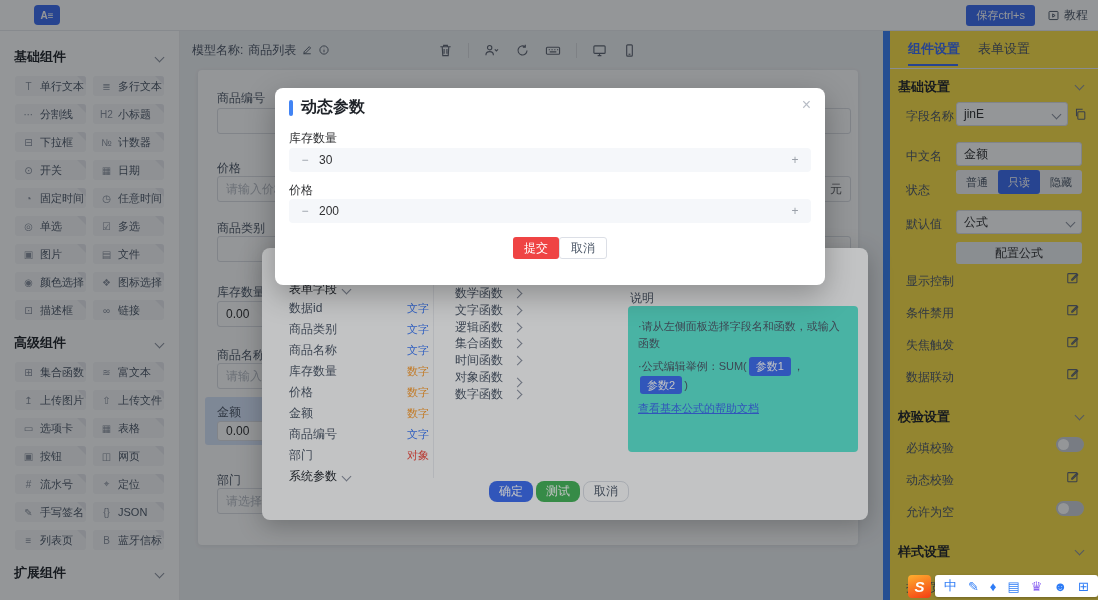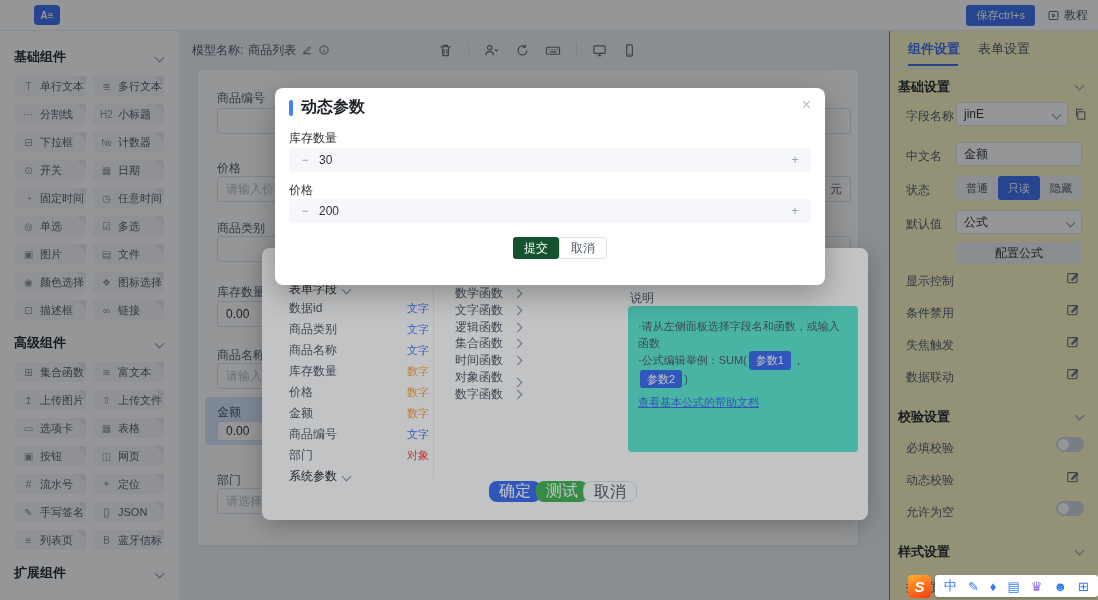--- a/index.html
+++ b/index.html
@@ -39,21 +39,21 @@
   .f-label{position:absolute;left:19px;color:#4e5969;}
   .f-input{position:absolute;left:19px;width:616px;height:24px;border:1px solid #dcdfe6;border-radius:3px;background:#fff;display:flex;align-items:center;padding:0 8px;color:#303133;}
   .ph{color:#b8bdc6;}
   .f-unit{margin-left:auto;color:#606266;}
   .spin{margin-left:auto;display:flex;flex-direction:column;gap:3px;border-left:1px solid #e6e8ec;padding-left:7px;height:100%;justify-content:center;}
   .spin .chev{width:5px;height:5px;}
   .sel-block{position:absolute;left:7px;width:648px;height:48px;background:#d9e6fd;border-radius:3px;}
   .mini-trash{color:#5f6673;}
   .trash-box{position:absolute;width:24px;height:22px;border:1px solid #dcdfe6;border-radius:3px;background:#fff;display:flex;align-items:center;justify-content:center;color:#5f6673;}
   
-  .rpanel{position:absolute;top:30px;right:0;width:208px;bottom:0;background:#fef9c3;border-left:1px solid #3b82f6;}
+  .rpanel{position:absolute;top:30px;right:0;width:208px;bottom:0;background:#fde047;border-left:7px solid #3b82f6;}
   .r-tab{position:absolute;top:10px;font-size:13px;color:#4e5969;cursor:pointer;}
   .r-tab.active{color:#3e6ef2;font-weight:bold;}
   .r-ul{position:absolute;left:18px;top:34px;width:50px;height:2px;background:#3e6ef2;}
   .r-line{position:absolute;left:0;right:0;top:38px;height:1px;background:#edeff2;}
   .r-hd{position:absolute;left:8px;font-size:13px;font-weight:bold;color:#1f2329;}
   .r-lb{position:absolute;left:16px;color:#4e5969;}
   .r-in{position:absolute;left:66px;height:24px;border:1px solid #dcdfe6;border-radius:3px;background:#fff;display:flex;align-items:center;padding:0 7px;box-sizing:border-box;}
   .seg{position:absolute;left:66px;width:126px;height:24px;background:#f2f3f5;border-radius:3px;display:flex;}
   .seg span{flex:1;display:flex;align-items:center;justify-content:center;font-size:11px;color:#4e5969;cursor:pointer;}
   .seg .on{background:#3e6ef2;color:#fff;border-radius:3px;}
@@ -68,38 +68,38 @@
   .fd-hd{position:absolute;left:27px;top:33px;color:#1f2329;display:flex;gap:6px;align-items:center;}
   .fd-row{position:absolute;left:27px;width:140px;display:flex;justify-content:space-between;align-items:center;color:#4e5969;cursor:pointer;}
   .tag{font-size:11px;}
   .t-blue{color:#3e7bfa;} .t-orange{color:#ff9f2e;} .t-red{color:#f2493e;}
   .fd-div{position:absolute;left:171px;top:30px;width:1px;height:200px;background:#ebedf0;}
   .fn-row{position:absolute;left:193px;width:66px;display:flex;justify-content:space-between;align-items:center;color:#4e5969;cursor:pointer;}
   .help-t{position:absolute;left:368px;top:42px;color:#4e5969;}
   .help-box{position:absolute;left:366px;top:58px;width:230px;height:146px;background:#5eead4;border-radius:4px;box-sizing:border-box;padding:12px 10px;color:#4e5969;font-size:11px;line-height:1.5;}
   .pill{display:inline-block;background:#3e6ef2;color:#fff;border-radius:3px;padding:1px 7px;font-size:11px;margin:0 2px;cursor:pointer;}
   .hlink{color:#3e6ef2;text-decoration:underline;cursor:pointer;}
-  .fd-btn{position:absolute;top:233px;height:21px;border-radius:8px;font-size:16px;border:none;padding:0 10px;cursor:pointer;}
+  .fd-btn{position:absolute;top:233px;height:21px;border-radius:8px;font-size:12px;border:none;padding:0 10px;cursor:pointer;}
   .b-ok{left:227px;background:#3e6ef2;color:#fff;}
   .b-test{left:274px;background:#45b558;color:#fff;}
   .b-cancel{left:321px;background:#fff;color:#4e5969;border:1px solid #dcdfe6;}
   
   .ovl{position:absolute;inset:0;background:rgba(10,14,20,.25);}
   .o1{z-index:40;} .o2{z-index:60;}
   .modal{position:absolute;left:275px;top:88px;width:550px;height:197px;background:#fff;border-radius:8px;box-shadow:0 10px 30px rgba(0,0,0,.28);z-index:70;}
   .m-bar{position:absolute;left:14px;top:12px;width:4px;height:16px;background:#4284f4;border-radius:2px;}
   .m-title{position:absolute;left:26px;top:9px;font-size:16px;font-weight:bold;color:#1f2329;}
   .m-close{position:absolute;right:14px;top:8px;color:#b8bdc6;font-size:16px;cursor:pointer;}
   .m-lb{position:absolute;left:14px;color:#303133;font-size:12px;}
   .stepper{position:absolute;left:14px;width:522px;height:24px;background:#f5f7fa;border-radius:4px;display:flex;align-items:center;padding:0 10px;box-sizing:border-box;color:#303133;}
   .st-minus,.st-plus{color:#9aa0a9;cursor:pointer;width:12px;text-align:center;}
   .st-val{margin-left:8px;}
   .st-plus{margin-left:auto;}
   .m-btn{position:absolute;top:149px;height:22px;border-radius:3px;font-size:12px;border:none;padding:0 11px;cursor:pointer;}
-  .m-submit{left:238px;background:#14532d;color:#fff;}
+  .m-submit{left:238px;background:#ef4444;color:#fff;}
   .m-cancel{left:284px;background:#fff;color:#4e5969;border:1px solid #dcdfe6;}
   
   .taskbar{position:absolute;right:0;bottom:2px;height:24px;display:flex;align-items:center;z-index:80;}
   .sg-logo{width:23px;height:23px;border-radius:4px;background:linear-gradient(160deg,#ffb02e,#f43c13);color:#fff;font-weight:bold;font-size:15px;display:flex;align-items:center;justify-content:center;font-style:italic;}
   .sg-bar{height:22px;background:#fff;border-radius:3px;box-shadow:0 1px 3px rgba(0,0,0,.25);display:flex;align-items:center;gap:11px;padding:0 9px;margin-left:4px;}
   .sg-ic{font-size:13px;cursor:pointer;}
   .tb-blue{color:#2e7cf6;} .tb-purple{color:#8a63f2;}
 </style>
 </head>
 <body>
@@ -412,21 +412,21 @@
         <rect x="5.5" y="5.5" width="8" height="8.5" rx="1"></rect>
         <path d="M4 10.5V2.5h7"></path>
       </svg>
 
     <div class="r-lb" style="top:118px;">中文名</div>
     <div class="r-in" style="top:112px;width:126px;">
         <span>金额</span>
       </div>
 
     <div class="r-lb" style="top:152px;">状态</div>
-    <div class="seg" style="top:146px;">
+    <div class="seg" style="top:140px;">
       <span>普通</span>
       <span class="on">只读</span>
       <span>隐藏</span>
     </div>
 
     <div class="r-lb" style="top:186px;">默认值</div>
     <div class="r-in" style="top:180px;width:126px;">
       <span>公式</span>
       <i class="chev" style="margin-left:auto;"></i>
     </div>
@@ -562,21 +562,21 @@
         </div>
 
         <div class="fn-row" style="top: 137.8px;">
           <span>数字函数</span>
           <i class="chev r"></i>
         </div>
       </div>
     <div class="help-t">说明</div>
     <div class="help-box">
       <div>·请从左侧面板选择字段名和函数，或输入函数</div>
-      <div style="">
+      <div style="margin-top:6px;">
         <span>·公式编辑举例：SUM(</span><span class="pill">参数1</span><span>，</span><span class="pill">参数2</span><span>)</span>
       </div>
       <div style="margin-top:6px;"><span class="hlink">查看基本公式的帮助文档</span></div>
     </div>
     <button class="fd-btn b-ok">确定</button>
     <button class="fd-btn b-test">测试</button>
     <button class="fd-btn b-cancel">取消</button>
   </div>
 
   <div class="ovl o2"></div>

